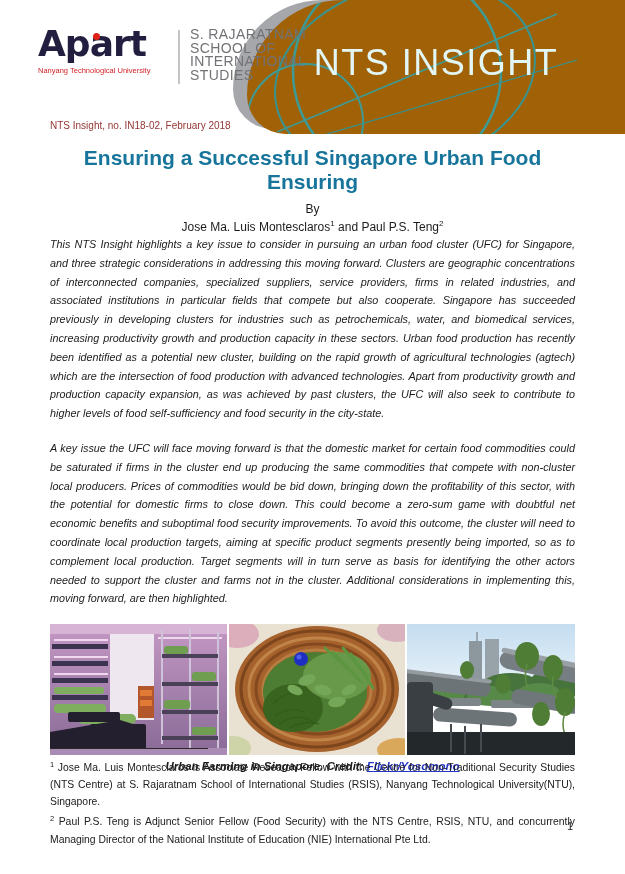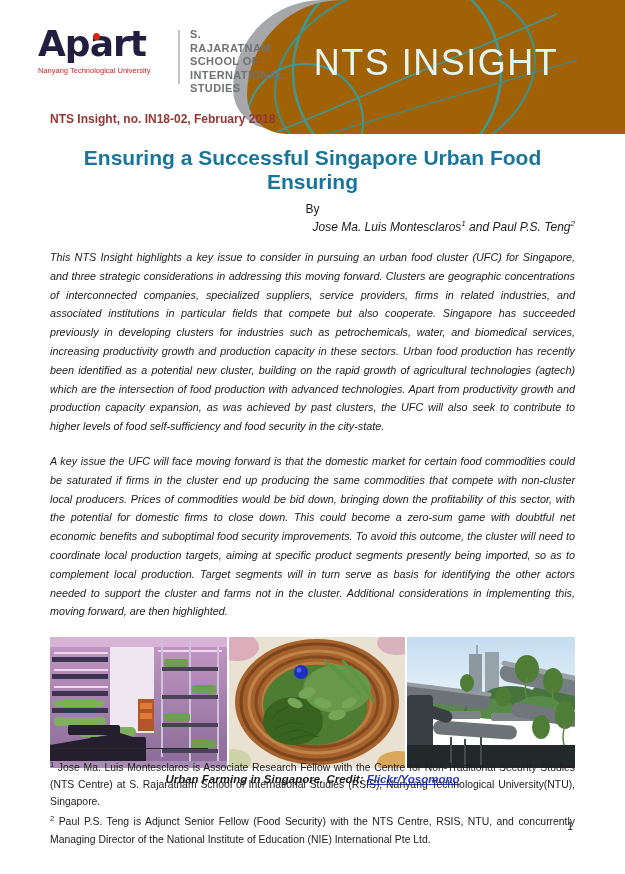--- a/index.html
+++ b/index.html
@@ -32,31 +32,31 @@
     font-size:36px; line-height:1.1; color:#221e3f; letter-spacing:-1px;
   }
   .logo-i-dot {
     position:absolute; top:9px; left:55px; width:7px; height:7px;
     border-radius:50%; background:#e02318;
   }
   .logo-ntu { margin-top:2px; font-size:7.5px; color:#d41d24; }
   .logo-divider { position:absolute; left:140px; top:6px; width:2px; height:54px; background:#c3c4c6; }
   .logo-school {
     position:absolute; left:152px; top:4px; white-space:pre-line;
-    font-size:11px; font-weight:bold; line-height:13.5px; letter-spacing:0.4px; color:#717275;
-  }
-
-  
-  .meta-line { position:absolute; top:112px; left:50px; font-size:12px; font-weight:700; color:#943634; }
+    font-size:14px; font-weight:normal; line-height:13.5px; letter-spacing:0.4px; color:#717275;
+  }
+
+  
+  .meta-line { position:absolute; top:120px; left:50px; font-size:10px; font-weight:400; color:#943634; }
 
   
   .content { position:absolute; top:140px; left:50px; width:525px; }
   .article-title { text-align:center; font-size:21px; font-weight:bold; color:#17759c; margin:6px 0 8px; }
   .byline { text-align:center; font-size:12px; margin-bottom:3px; }
-  .authors { text-align:right; font-size:12px; margin-bottom:14px;font-style:italic; }
+  .authors { text-align:center; font-size:12px; margin-bottom:1px; }
   .authors sup, .byline sup { font-size:8px; }
   .para {
     font-size:10.8px; line-height:18.8px; font-weight:normal; font-style:italic;
     text-align:justify; margin-bottom:16px; color:#1b1b1b;
   }
 
   
   .fig-row { display:flex; gap:2px; height:131px; margin-top:6px; }
   .fig { height:131px; overflow:hidden; }
   .fig svg { display:block; }

